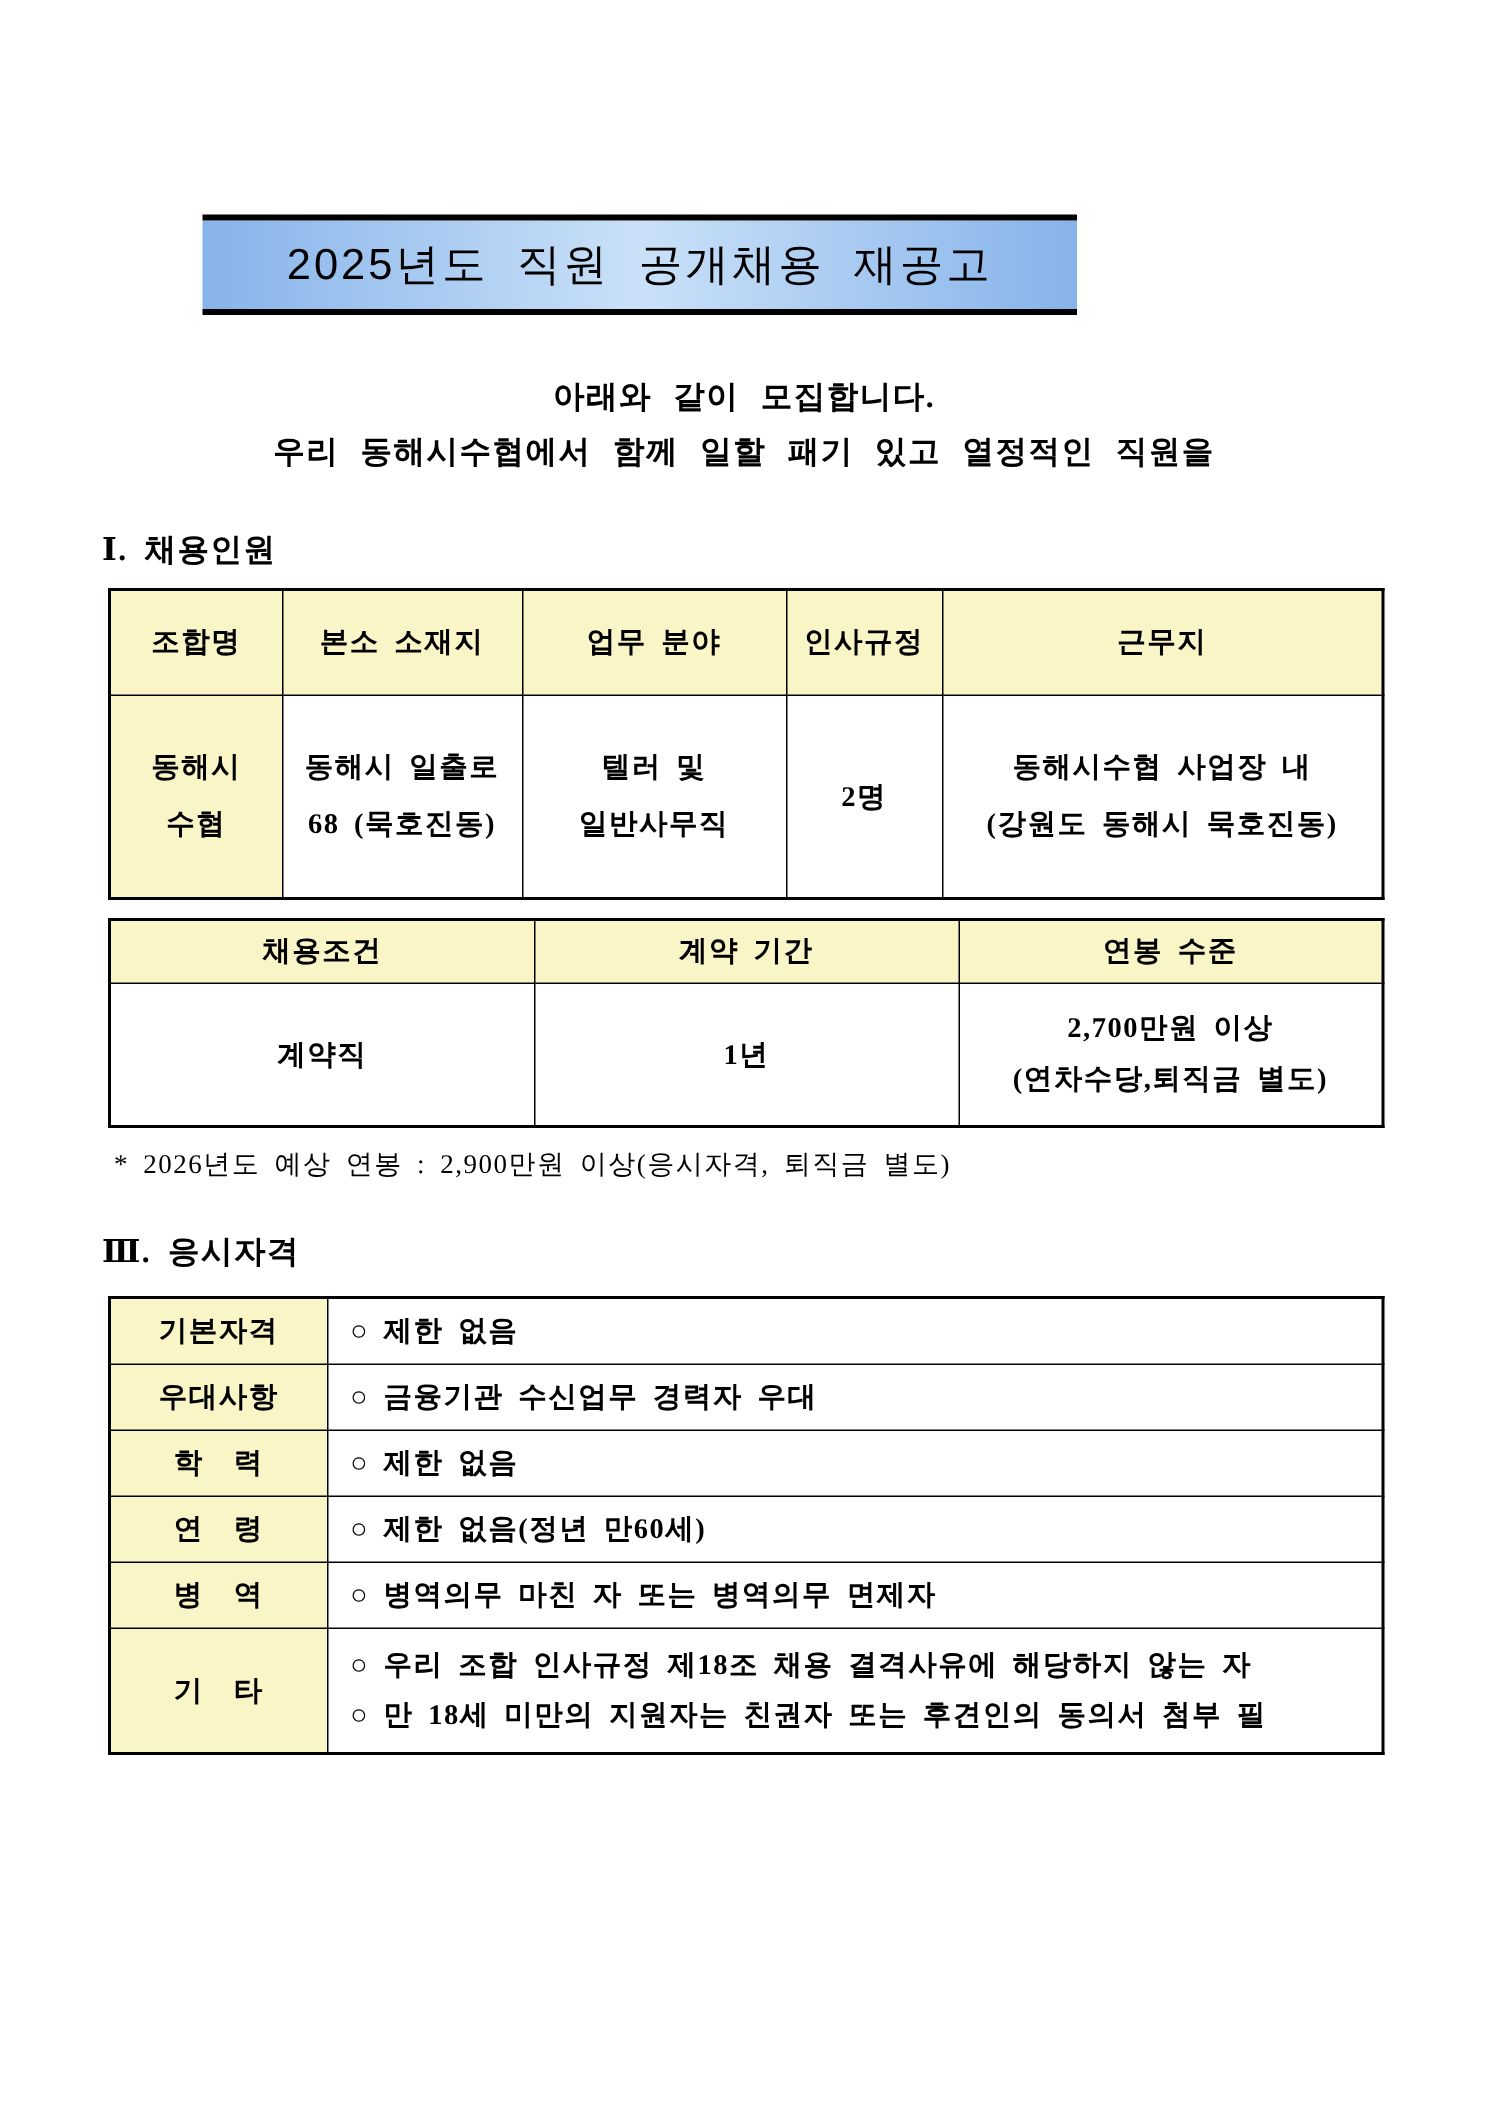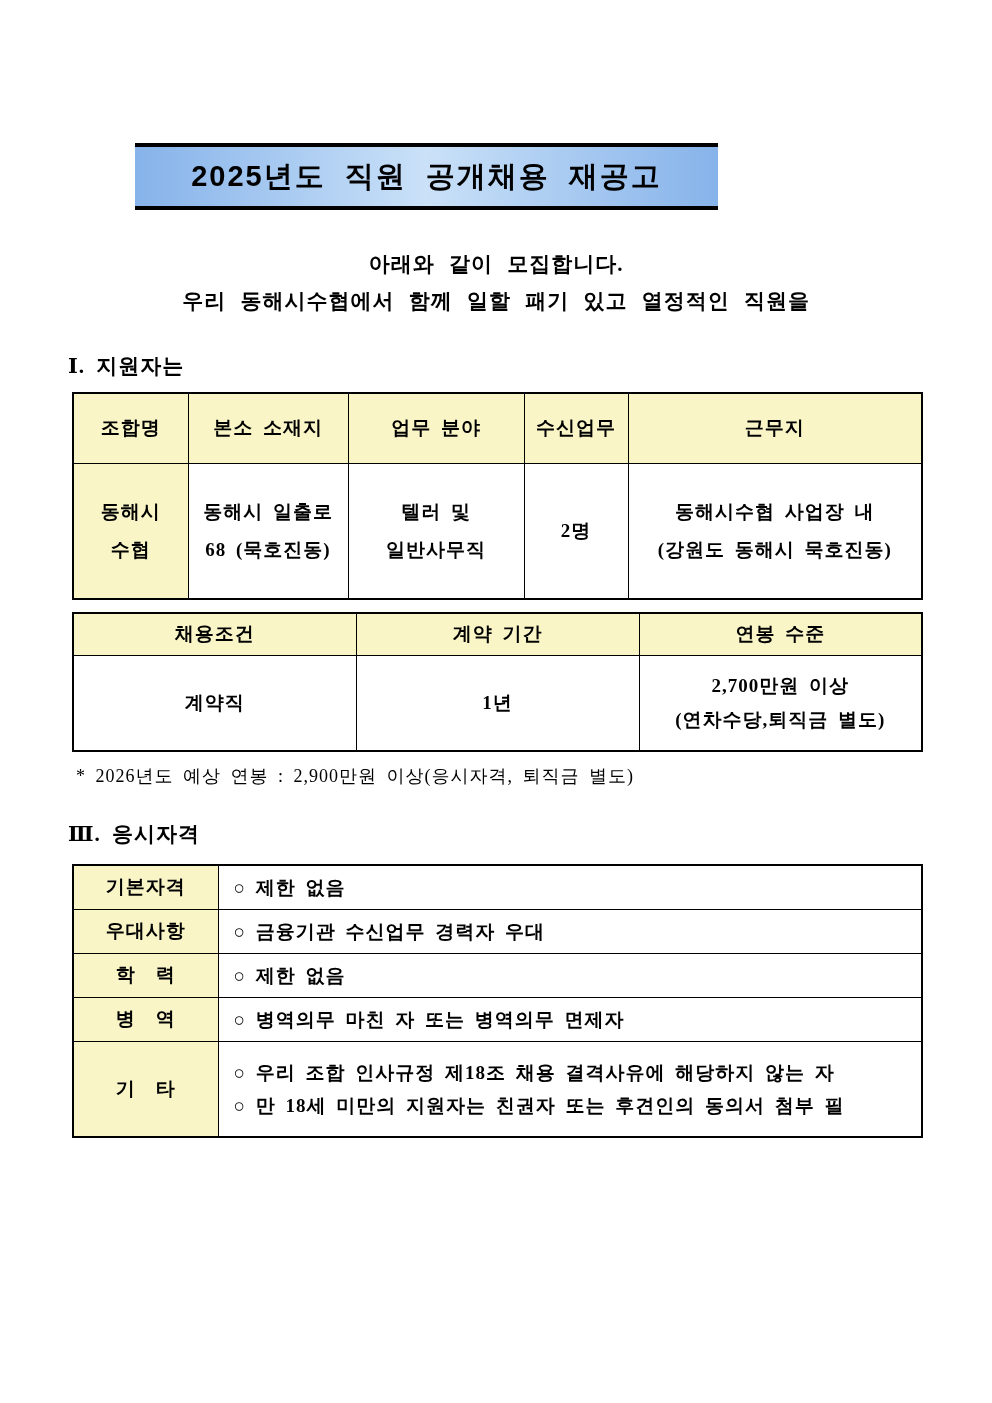--- a/index.html
+++ b/index.html
@@ -25,21 +25,21 @@
     background: linear-gradient(90deg,
       var(--banner-edge, #86B3EA) 0%,
       var(--banner-center, #CAE1F8) 50%,
       var(--banner-edge, #86B3EA) 100%);
     display: flex;
     align-items: center;
     justify-content: center;
   }
   .banner-title {
     font-family: "Liberation Sans", "DejaVu Sans", sans-serif;
-    font-weight: bold;
+    font-weight: normal;
     font-size: 29px;
     letter-spacing: 2px;
     word-spacing: 9px;
   }
 
   
   .intro {
     margin-top: 36px;
     text-align: center;
     font-weight: bold;
@@ -90,21 +90,21 @@
   .t1 .brow { height: 136px; }
   .t1 .brow .two-line { line-height: 38px; }
 
   .t2 { margin-top: 12px; border-radius: 11px; }
   .t2 .hrow { height: 42px; }
   .t2 .brow { height: 96px; }
   .t2 .brow .two-line { line-height: 34px; }
 
   .t3 { margin-top: 16px; }
   .t3 tr.r { height: 44px; }
-  .t3 tr.r-tall { height: 96px; border-radius: 13px; }
+  .t3 tr.r-tall { height: 84px; border-radius: 13px; }
   .t3 th.yellow { width: 145px; }
   .t3 td.items {
     text-align: left;
     padding-left: 15px;
     line-height: 33px;
   }
 
   
   .foot {
     margin: 9px 0 0 76px;
@@ -121,36 +121,36 @@
 
   <div class="banner">
     <span class="banner-title">2025년도 직원 공개채용 재공고</span>
   </div>
 
   <div class="intro">
     <div>아래와 같이 모집합니다.</div>
     <div>우리 동해시수협에서 함께 일할 패기 있고 열정적인 직원을</div>
   </div>
 
-  <div class="sec sec1">Ⅰ. 지원자는</div>
+  <div class="sec sec1">Ⅰ. 채용인원</div>
 
   <table class="doc t1">
     <colgroup>
       <col style="width:115px">
         <col style="width:160px">
         <col style="width:176px">
         <col style="width:104px">
         <col style="width:294px">
     </colgroup>
     <tbody>
       <tr class="hrow">
         <th>조합명</th>
         <th>본소 소재지</th>
         <th>업무 분야</th>
-        <th>수신업무</th>
+        <th>인사규정</th>
         <th>근무지</th>
       </tr>
       <tr class="brow">
         <th class="yellow">
           <div class="two-line">동해시</div>
           <div class="two-line">수협</div>
         </th>
         <td>
           <div class="two-line">동해시 일출로</div>
           <div class="two-line">68 (묵호진동)</div>
@@ -209,20 +209,24 @@
       </tr>
       <tr class="r">
         <th class="yellow">우대사항</th>
         <td class="items">○ 금융기관 수신업무 경력자 우대</td>
       </tr>
       <tr class="r">
         <th class="yellow">학　력</th>
         <td class="items">○ 제한 없음</td>
       </tr>
       <tr class="r">
+        <th class="yellow">연　령</th>
+        <td class="items">○ 제한 없음(정년 만60세)</td>
+      </tr>
+      <tr class="r">
         <th class="yellow">병　역</th>
         <td class="items">○ 병역의무 마친 자 또는 병역의무 면제자</td>
       </tr>
       <tr class="r-tall">
         <th class="yellow">기　타</th>
         <td class="items">
           <div>○ 우리 조합 인사규정 제18조 채용 결격사유에 해당하지 않는 자</div>
           <div>○ 만 18세 미만의 지원자는 친권자 또는 후견인의 동의서 첨부 필</div>
         </td>
       </tr>

